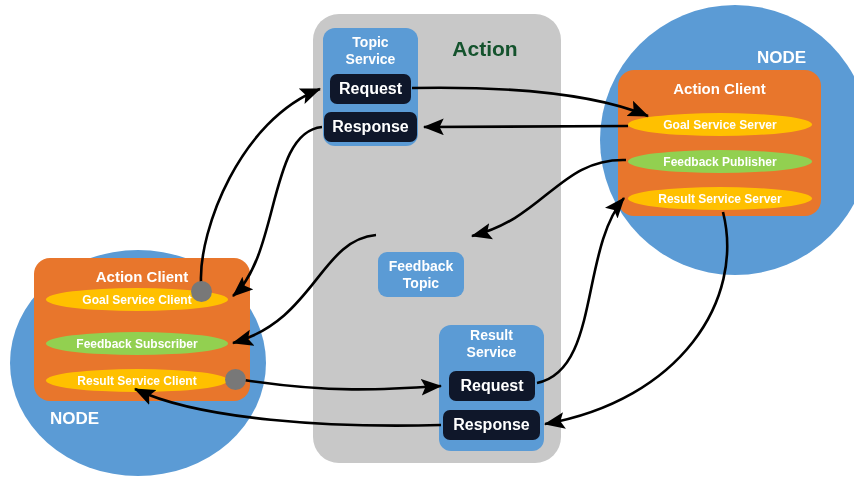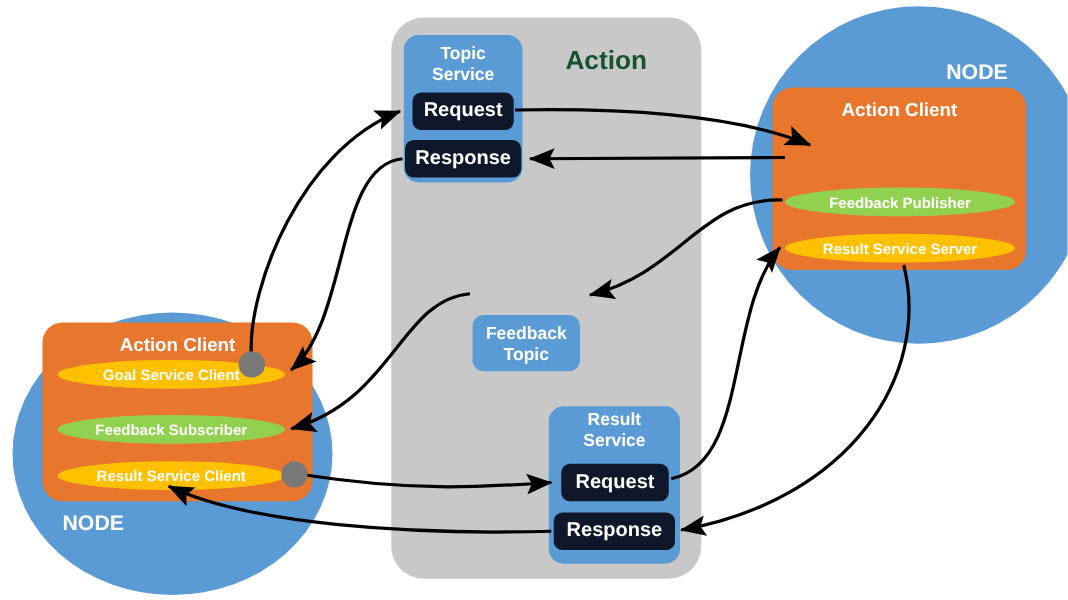--- a/index.html
+++ b/index.html
@@ -188,20 +188,21 @@
   <div class="action-title">Action</div>
 
   <div class="node-circle" id="node-server-circle"></div>
   <div class="node-circle" id="node-client-circle"></div>
 
   <div class="actor-panel" id="action-server-panel">
     <div class="actor-title">Action Client</div>
   </div>
   <div class="node-label" id="node-label-server">NODE</div>
 
+  <div class="pill pill-yellow" id="srv-goal">Goal Service Server</div>
   <div class="pill pill-green" id="srv-feedback">Feedback Publisher</div>
   <div class="pill pill-yellow" id="srv-result">Result Service Server</div>
 
   <div class="actor-panel" id="action-client-panel">
     <div class="actor-title">Action Client</div>
   </div>
   <div class="node-label" id="node-label-client">NODE</div>
 
   <div class="pill pill-yellow" id="cli-goal">Goal Service Client</div>
   <div class="pill pill-yellow" id="cli-result">Result Service Client</div>

